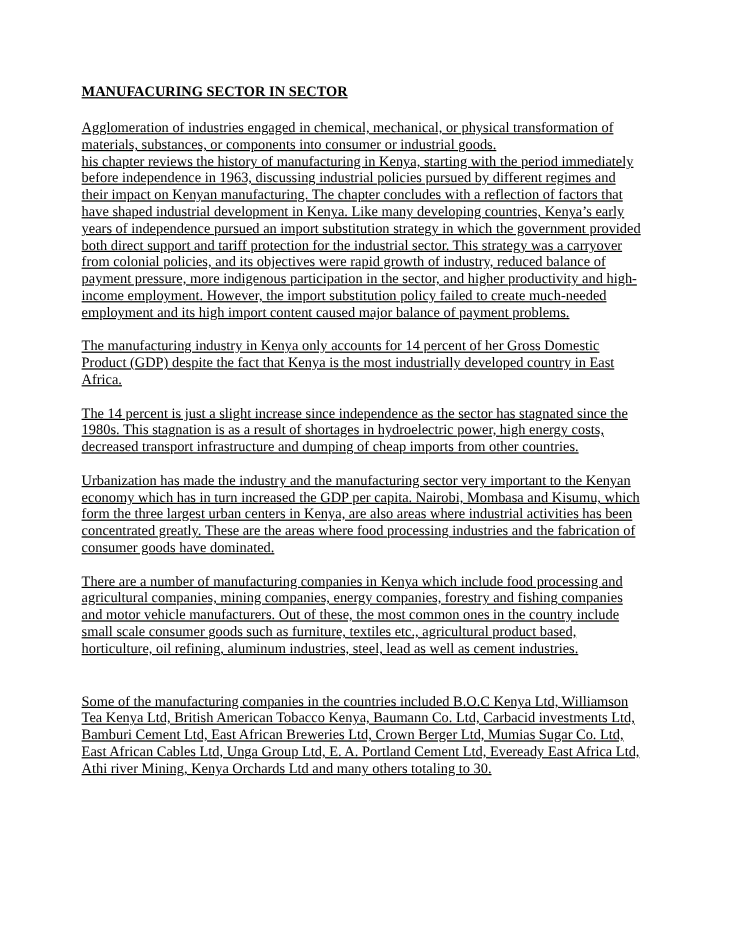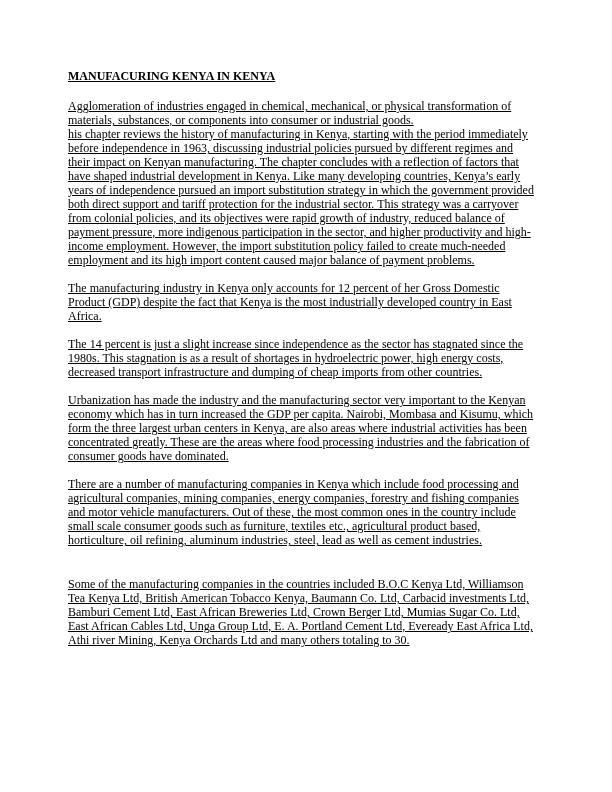--- a/index.html
+++ b/index.html
@@ -38,36 +38,36 @@
   }
   .para.gap-large {
     margin-top: 30px;
   }
 </style>
 </head>
 <body>
 
 <div class="page">
   <div class="content">
-    <h1 class="doc-title">MANUFACURING KENYA IN KENYA</h1>
+    <h1 class="doc-title">MANUFACURING SECTOR IN SECTOR</h1>
 
     <p class="para">Agglomeration of industries engaged in chemical, mechanical, or physical transformation of
 materials, substances, or components into consumer or industrial goods.
 his chapter reviews the history of manufacturing in Kenya, starting with the period immediately
 before independence in 1963, discussing industrial policies pursued by different regimes and
 their impact on Kenyan manufacturing. The chapter concludes with a reflection of factors that
 have shaped industrial development in Kenya. Like many developing countries, Kenya’s early
 years of independence pursued an import substitution strategy in which the government provided
 both direct support and tariff protection for the industrial sector. This strategy was a carryover
 from colonial policies, and its objectives were rapid growth of industry, reduced balance of
 payment pressure, more indigenous participation in the sector, and higher productivity and high-
 income employment. However, the import substitution policy failed to create much-needed
 employment and its high import content caused major balance of payment problems.</p>
 
-    <p class="para">The manufacturing industry in Kenya only accounts for 12 percent of her Gross Domestic
+    <p class="para">The manufacturing industry in Kenya only accounts for 14 percent of her Gross Domestic
 Product (GDP) despite the fact that Kenya is the most industrially developed country in East
 Africa.</p>
 
     <p class="para">The 14 percent is just a slight increase since independence as the sector has stagnated since the
 1980s. This stagnation is as a result of shortages in hydroelectric power, high energy costs,
 decreased transport infrastructure and dumping of cheap imports from other countries.</p>
 
     <p class="para">Urbanization has made the industry and the manufacturing sector very important to the Kenyan
 economy which has in turn increased the GDP per capita. Nairobi, Mombasa and Kisumu, which
 form the three largest urban centers in Kenya, are also areas where industrial activities has been

